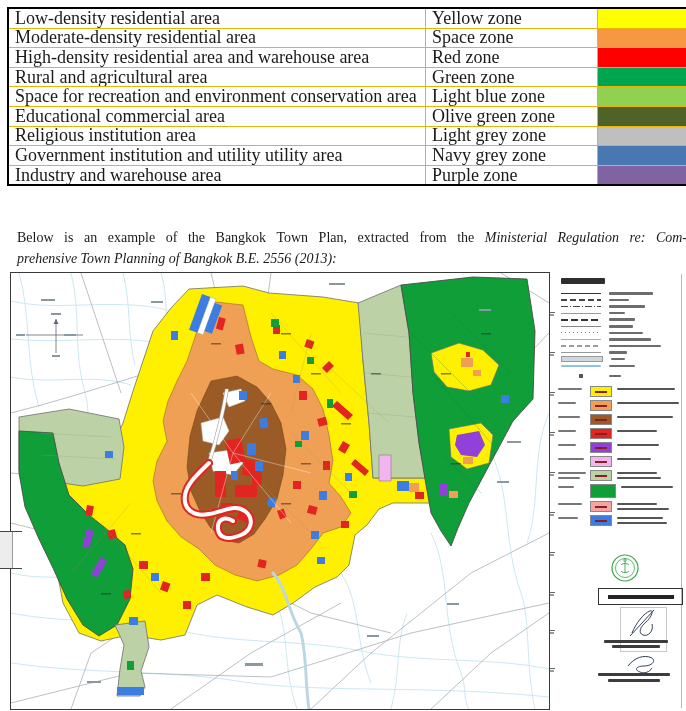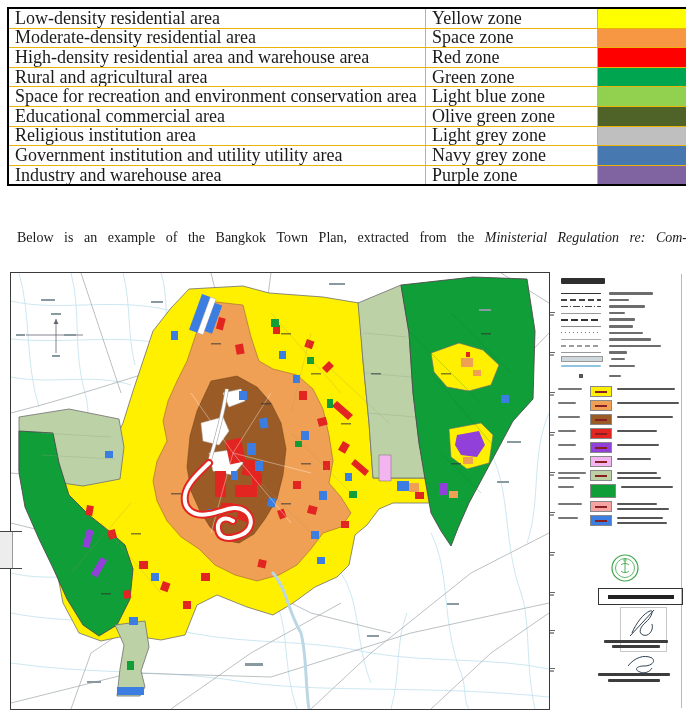--- a/index.html
+++ b/index.html
@@ -126,20 +126,21 @@
         <tr>
           <td class="c-area">Industry and warehouse area</td>
           <td class="c-zone">Purple zone</td>
           <td class="c-swatch" style="background: rgb(128, 100, 162);"></td>
         </tr>
       </tbody>
   </table>
 
   <div class="intro">
     <div class="l1"><span>Below is an example of the Bangkok Town Plan, extracted from the </span><span class="it">Ministerial Regulation re: Com-</span></div>
+    <div class="l2 it">prehensive Town Planning of Bangkok B.E. 2556 (2013):</div>
   </div>
 
   <div class="map-panel">
     <svg width="538" height="436" viewBox="0 0 538 436">
       <g fill="none" stroke="#c7e4f0" stroke-width="0.9">
         <path d="M0,28 C50,40 110,22 168,40 C186,46 196,60 204,78"></path>
         <path d="M0,66 C60,72 120,58 170,76"></path>
         <path d="M8,0 C20,40 14,90 28,134"></path>
         <path d="M60,0 C70,36 62,80 74,120 C80,140 76,160 70,178"></path>
         <path d="M112,0 C120,30 116,60 124,92"></path>

